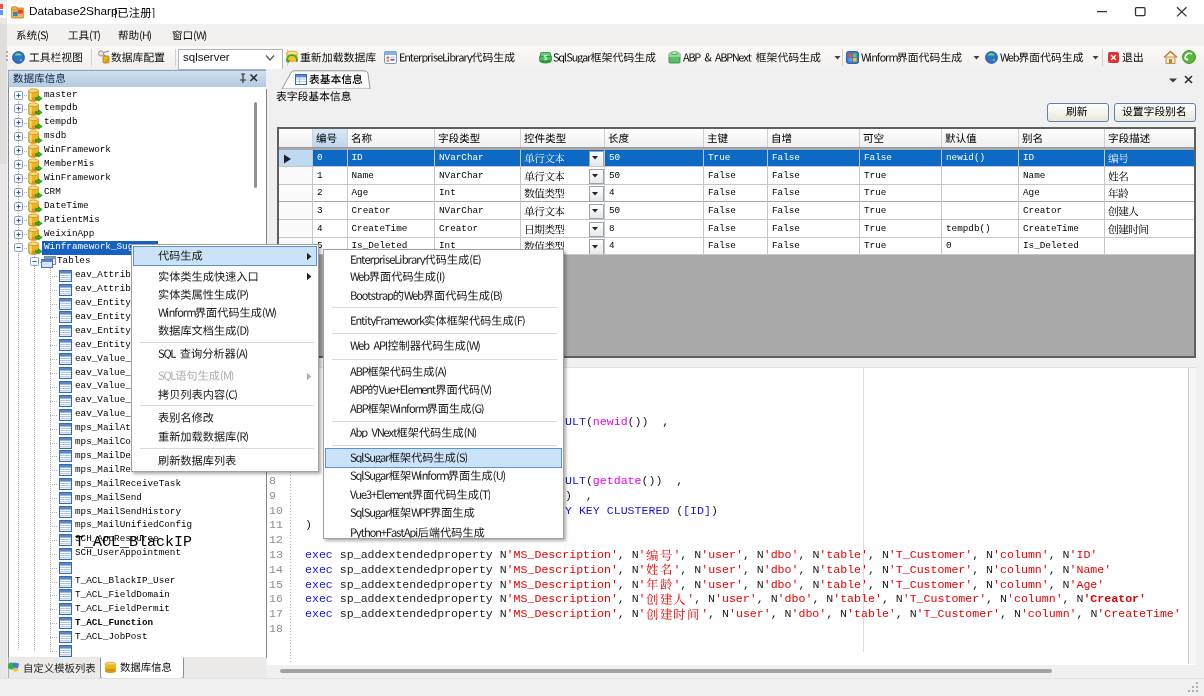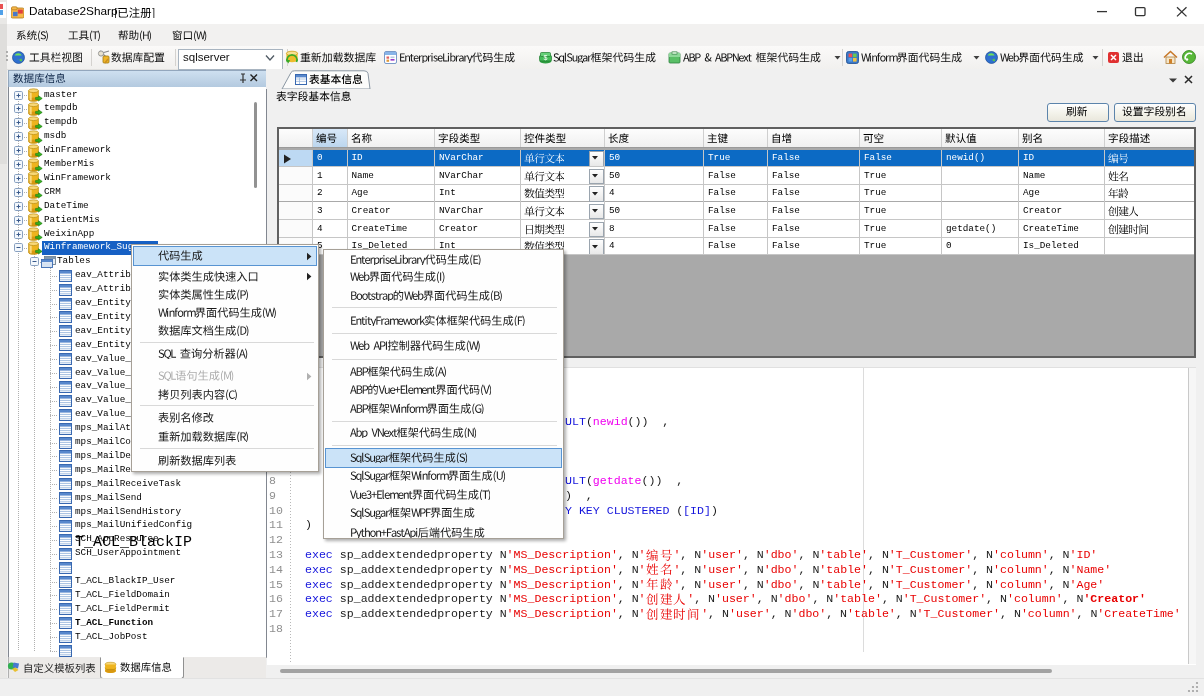--- a/index.html
+++ b/index.html
@@ -1187,21 +1187,21 @@
         <use href="#g124" x="0"></use>
         <use href="#g125" x="927"></use>
         <use href="#g117" x="1853"></use>
         <use href="#g118" x="2780"></use>
       </g>
     </svg>
 <span class="ab mono" style="left:609.0px;top:222.66px;font-size:9.3px;line-height:12.1px;color:#000;font-weight:400">8</span>
 <span class="ab mono" style="left:708.0px;top:222.66px;font-size:9.3px;line-height:12.1px;color:#000;font-weight:400">False</span>
 <span class="ab mono" style="left:772.0px;top:222.66px;font-size:9.3px;line-height:12.1px;color:#000;font-weight:400">False</span>
 <span class="ab mono" style="left:864.0px;top:222.66px;font-size:9.3px;line-height:12.1px;color:#000;font-weight:400">True</span>
-<span class="ab mono" style="left:946.0px;top:222.66px;font-size:9.3px;line-height:12.1px;color:#000;font-weight:400">getdate()</span>
+<span class="ab mono" style="left:946.0px;top:222.66px;font-size:9.3px;line-height:12.1px;color:#000;font-weight:400">tempdb()</span>
 <span class="ab mono" style="left:1023.0px;top:222.66px;font-size:9.3px;line-height:12.1px;color:#000;font-weight:400">CreateTime</span>
 <svg class="ab" style="left:1108.0px;top:223.65px" width="40.4" height="10.9" viewBox="0 -870 3716 1000" fill="#000">
       <g transform="scale(1 -1)">
         <use href="#g121" x="0"></use>
         <use href="#g122" x="927"></use>
         <use href="#g126" x="1853"></use>
         <use href="#g127" x="2780"></use>
       </g>
     </svg>
 <div class="ab" style="left:588.5px;top:221.6px;width:13.5px;height:13.6px;background:linear-gradient(#fefefe,#e8e8e8);border:1px solid #9aa4ae"></div>

